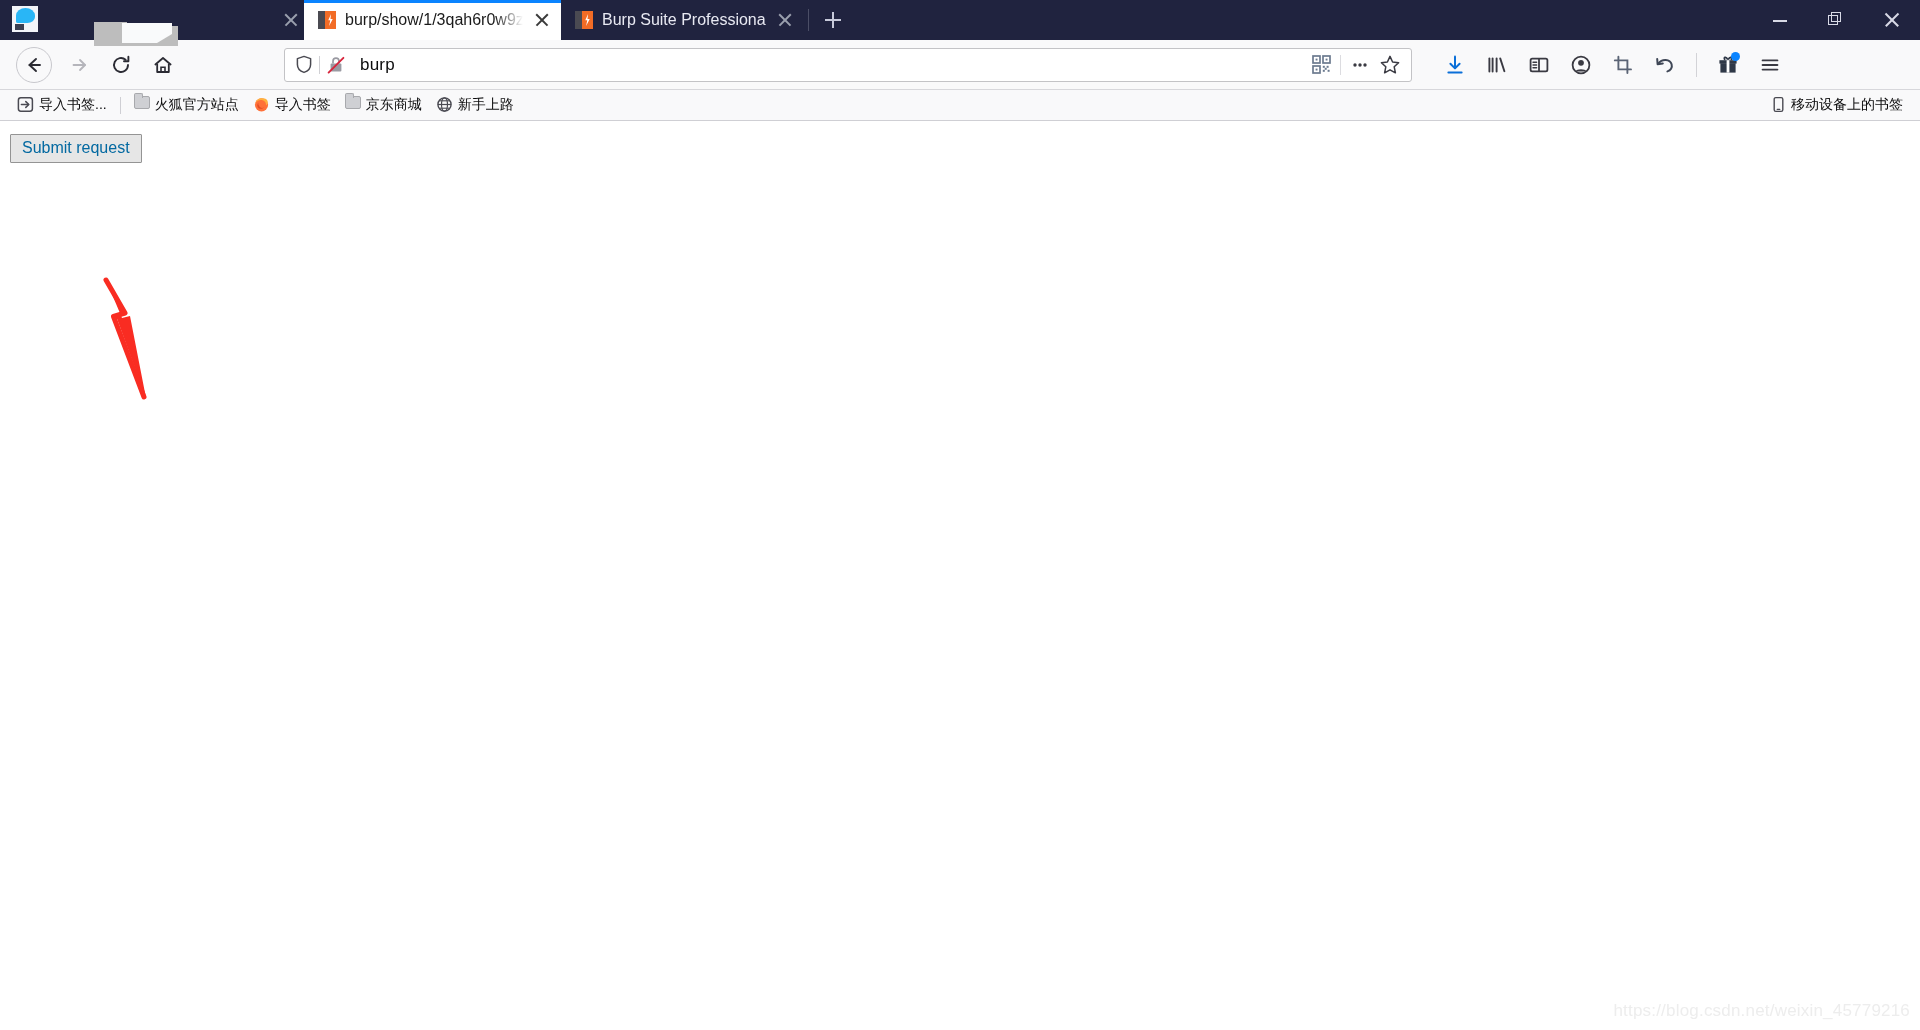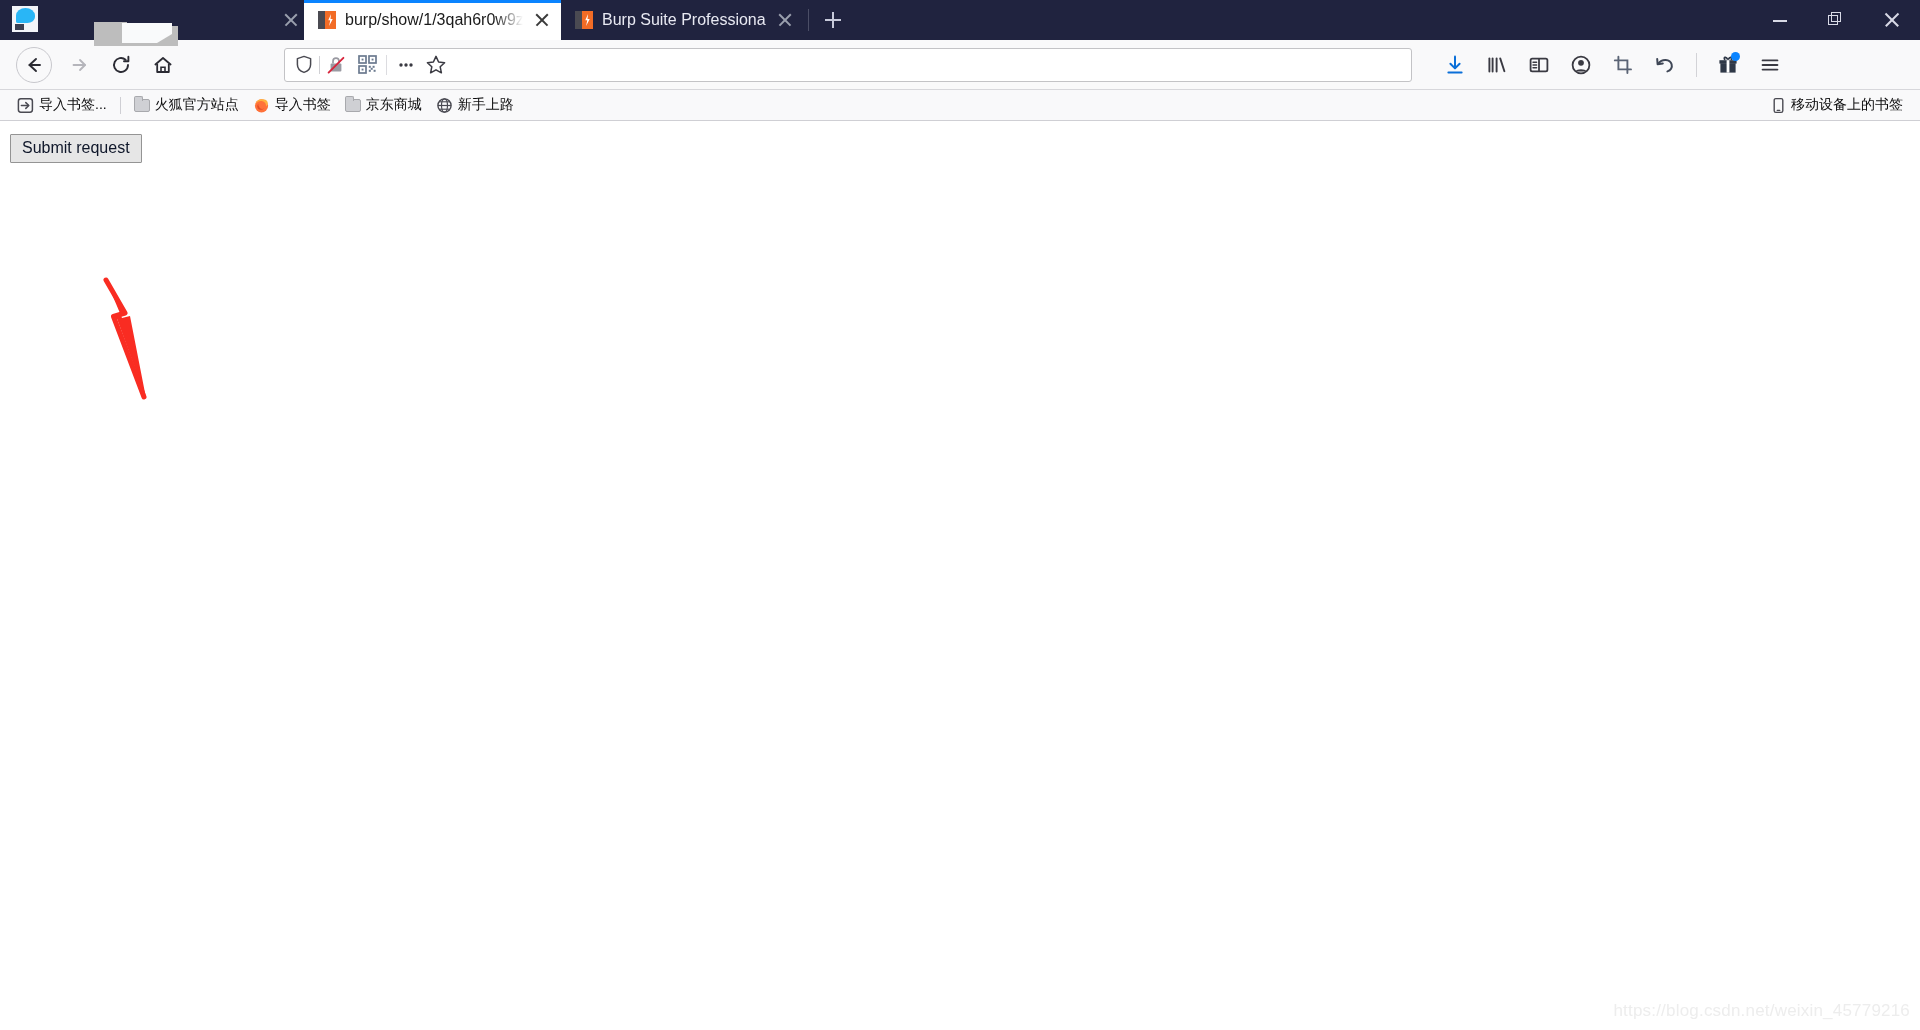--- a/index.html
+++ b/index.html
@@ -325,21 +325,20 @@
     background: #f9f9fa;
     border-bottom: 1px solid #cfcfd4;
     display: flex;
     align-items: center;
     padding: 0 10px;
     font-size: 14px;
     color: #0c0c0d;
   }
   .bm {
     display: flex;
-    align-items: center;
     gap: 5px;
     padding: 3px 7px;
     cursor: pointer;
     white-space: nowrap;
   }
   .bm-sep {
     width: 1px;
     height: 17px;
     background: #cfcfd4;
     margin: 0 6px;
@@ -371,21 +370,21 @@
     background: #ffffff;
     overflow: hidden;
   }
 
   .submit-btn {
     position: absolute;
     left: 10px;
     top: 13px;
     font-family: "Liberation Sans", sans-serif;
     font-size: 16px;
-    color: #0f172a;
+    color: #0369a1;
     background: #e6e6e6;
     border: 1px solid #949494;
     border-radius: 1px;
     padding: 4px 11px 5px;
     cursor: pointer;
     line-height: 1.15;
   }
 
   .arrow-svg {
     position: absolute;
@@ -491,20 +490,21 @@
         <path d="M9 1.4 L15.6 3.6 V9.4 C15.6 13.4 12.6 16.2 9 17.4
                  C5.4 16.2 2.4 13.4 2.4 9.4 V3.6 Z" fill="none" stroke="#4a4a52" stroke-width="1.5" stroke-linejoin="round"></path>
       </svg>
       <span class="url-divider"></span>
       <svg width="20" height="20" viewBox="0 0 20 20">
         <rect x="4.6" y="8.6" width="10.8" height="8" rx="1" fill="#9a9aa2"></rect>
         <path d="M7 8.6 V6.2 A3 3 0 0 1 13 6.2 V8.6" fill="none" stroke="#9a9aa2" stroke-width="1.7"></path>
         <line x1="2.6" y1="17.6" x2="17.4" y2="2.8" stroke="#d7263d" stroke-width="1.9" stroke-linecap="round"></line>
       </svg>
     </span>
+    <span class="url-text" title="Search with Baidu or enter address">burp</span>
 
     <span class="url-action">
       <svg width="19" height="19" viewBox="0 0 19 19">
         <g fill="#6b7a8f">
           <rect x="1" y="1" width="7" height="7" fill="none" stroke="#6b7a8f" stroke-width="1.7"></rect>
           <rect x="3.6" y="3.6" width="1.9" height="1.9"></rect>
           <rect x="11" y="1" width="7" height="7" fill="none" stroke="#6b7a8f" stroke-width="1.7"></rect>
           <rect x="13.6" y="3.6" width="1.9" height="1.9"></rect>
           <rect x="1" y="11" width="7" height="7" fill="none" stroke="#6b7a8f" stroke-width="1.7"></rect>
           <rect x="3.6" y="13.6" width="1.9" height="1.9"></rect>

